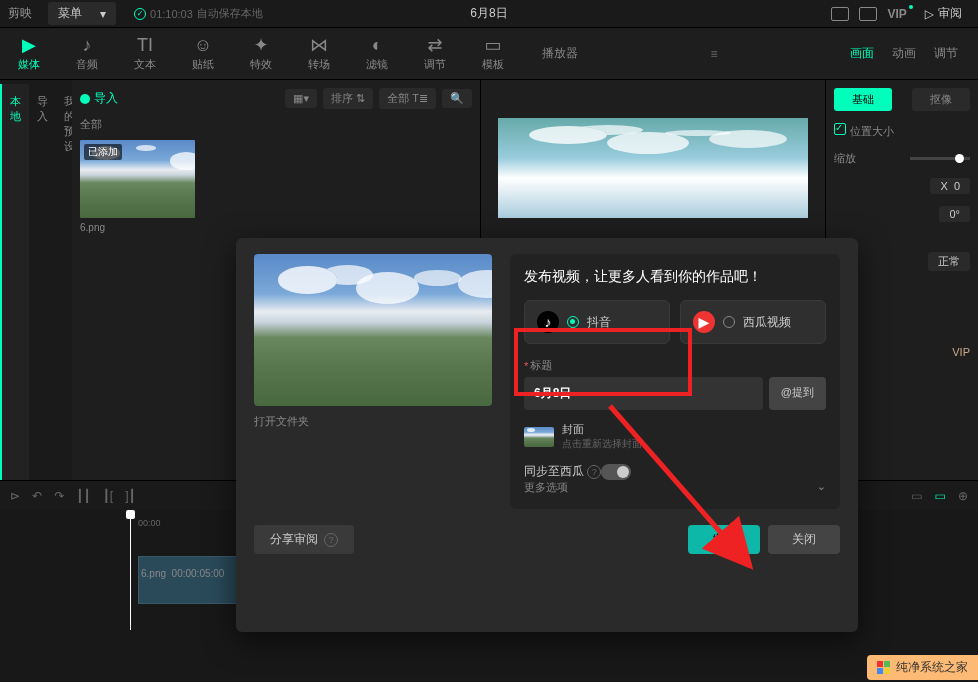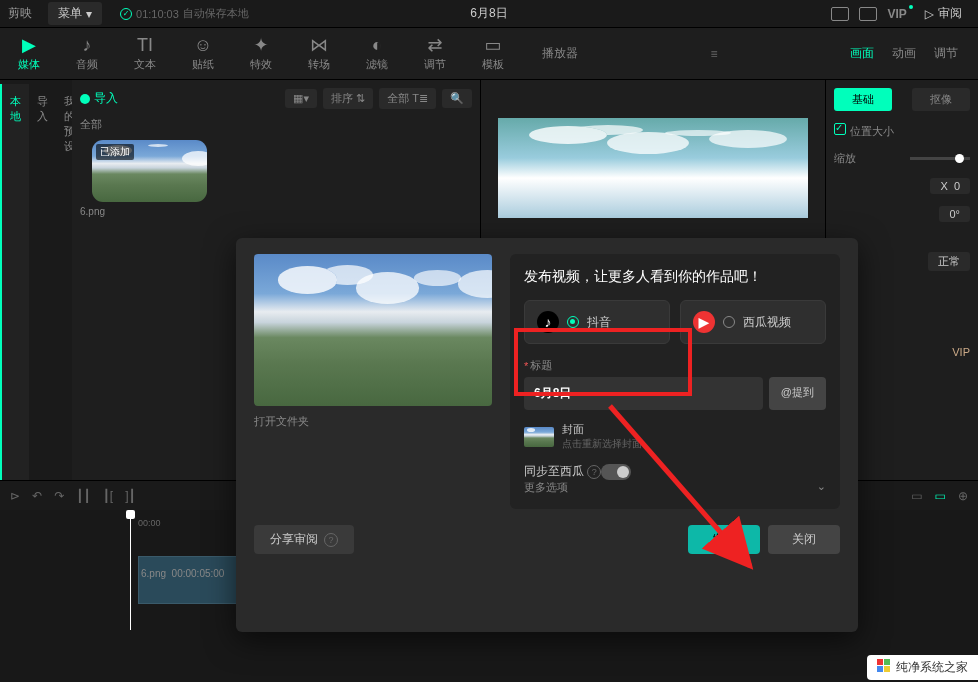--- a/index.html
+++ b/index.html
@@ -1,20 +1,20 @@
 <!DOCTYPE html>
 <html><head>
 <meta charset="utf-8">
 <style>
 * { margin: 0; padding: 0; box-sizing: border-box; font-family: "Microsoft YaHei", sans-serif; }
 body { background: #181818; width: 978px; height: 682px; overflow: hidden; position: relative; color: #ccc; font-size: 12px; }
 
 .topbar { height: 28px; background: #1a1a1a; display: flex; align-items: center; padding: 0 8px; gap: 10px; border-bottom: 1px solid #000; }
 .brand { color: #999; font-size: 12px; width: 30px; }
-.menu-btn { background: #2a2a2a; color: #ccc; padding: 3px 10px; border-radius: 3px; font-size: 12px; display: flex; align-items: center; gap: 4px; }
+.menu-btn { background: #2a2a2a; color: #ccc; padding: 3px 10px; border-radius: 3px; font-size: 12px; display: flex; align-items: center; gap: 18px; }
 .autosave { display: flex; align-items: center; gap: 4px; color: #666; font-size: 11px; margin-left: 8px; }
 .check-icon { width: 12px; height: 12px; border-radius: 50%; border: 1.5px solid #0fb; display: inline-flex; align-items: center; justify-content: center; color: #0fb; font-size: 8px; }
 .title-center { position: absolute; left: 50%; transform: translateX(-50%); color: #ccc; font-size: 12px; }
 .topbar-right { margin-left: auto; display: flex; gap: 10px; align-items: center; }
 .vip-badge { color: #888; font-weight: bold; font-size: 12px; position: relative; }
 .vip-badge::after { content: ''; position: absolute; top: -2px; right: -6px; width: 4px; height: 4px; background: #0fb; border-radius: 50%; }
 .review-btn { display: flex; align-items: center; gap: 4px; color: #ccc; font-size: 12px; padding: 2px 8px; }
 
 .toolbar { height: 52px; background: #1e1e1e; display: flex; align-items: center; border-bottom: 1px solid #000; }
 .tool-item { display: flex; flex-direction: column; align-items: center; gap: 2px; padding: 0 18px; color: #888; font-size: 11px; cursor: pointer; }
@@ -32,21 +32,21 @@
 .left-nav-item { padding: 10px 8px; color: #888; font-size: 11px; cursor: pointer; }
 .left-nav-item.active { color: #0fb; border-left: 2px solid #0fb; background: #222; }
 
 .media-panel { width: 408px; background: #1e1e1e; padding: 8px; }
 .media-bar { display: flex; align-items: center; gap: 8px; margin-bottom: 8px; }
 .import-btn { display: flex; align-items: center; gap: 4px; color: #0fb; font-size: 12px; }
 .import-btn::before { content: ''; width: 10px; height: 10px; border-radius: 50%; background: #0fb; }
 .media-bar-right { margin-left: auto; display: flex; gap: 6px; align-items: center; }
 .media-btn { background: #2a2a2a; padding: 3px 8px; border-radius: 3px; color: #888; font-size: 11px; }
 .all-label { color: #888; font-size: 11px; margin-bottom: 8px; }
-.thumb { width: 115px; height: 62px; position: relative; border-radius: 11px; overflow: hidden; margin-bottom: 4px; margin-left: 12px; }
+.thumb { width: 115px; height: 78px; position: relative; border-radius: 1px; overflow: hidden; margin-bottom: 4px; }
 .thumb-badge { position: absolute; top: 4px; left: 4px; background: rgba(0,0,0,.6); color: #fff; font-size: 10px; padding: 1px 4px; border-radius: 2px; }
 .thumb-name { color: #888; font-size: 10px; }
 
 .player-panel { flex: 1; background: #1e1e1e; padding: 8px; border-left: 1px solid #000; border-right: 1px solid #000; }
 .player-view { width: 310px; height: 100px; margin: 30px auto 0; overflow: hidden; }
 
 .props-panel { width: 152px; background: #1e1e1e; padding: 8px; font-size: 11px; color: #888; }
 .props-tabs { display: flex; gap: 20px; margin-bottom: 10px; }
 .props-tabs span { padding: 4px 18px; background: #2a2a2a; border-radius: 3px; }
 .props-tabs span.active { background: #0fb; color: #000; }
@@ -102,21 +102,21 @@
 .share-review { background: #3a3a3a; padding: 6px 16px; border-radius: 4px; color: #ccc; font-size: 12px; display: flex; align-items: center; gap: 6px; }
 .footer-actions { display: flex; gap: 8px; }
 .btn-primary { background: #0db8a8; color: #000; padding: 6px 24px; border-radius: 4px; font-size: 12px; }
 .btn-secondary { background: #444; color: #ccc; padding: 6px 24px; border-radius: 4px; font-size: 12px; }
 
 .sky-img { width: 100%; height: 100%; background: linear-gradient(to bottom, #5a8ac8 0%, #7aa8d8 26%, #e8ecf0 38%, #c8d4dc 45%, #6a8860 55%, #5a7850 72%, #486840 100%); position: relative; }
 .sky-img::before { content: ''; position: absolute; top: 8%; left: 10%; width: 25%; height: 18%; background: rgba(255,255,255,.8); border-radius: 50%; box-shadow: 40px -5px 0 -4px rgba(255,255,255,.7), 80px 8px 0 2px rgba(255,255,255,.75), 130px -2px 0 -6px rgba(255,255,255,.65), 180px 4px 0 0 rgba(255,255,255,.7); }
 
 .red-arrow { position: absolute; left: 600px; top: 396px; z-index: 201; pointer-events: none; }
 
-.watermark { position: absolute; right: 0; bottom: 2px; background: #ffffff; padding: 4px 10px; border-radius: 4px 0 0 4px; display: flex; gap: 6px; font-size: 12px; color: #333; z-index: 300; }
+.watermark { position: absolute; right: 0; bottom: 2px; background: #fdba74; padding: 4px 10px; border-radius: 4px 0 0 4px; display: flex; align-items: center; gap: 6px; font-size: 12px; color: #333; z-index: 300; }
 .wm-icon { display: inline-grid; grid-template-columns: 6px 6px; grid-template-rows: 6px 6px; gap: 1px; }
 .wm-icon span:nth-child(1){background:#e33}.wm-icon span:nth-child(2){background:#5b5}.wm-icon span:nth-child(3){background:#48e}.wm-icon span:nth-child(4){background:#ec3}
 
 .boxed-icon { width: 18px; height: 14px; border: 1.5px solid #888; border-radius: 2px; display:inline-block; }
 .help-icon { width: 14px; height: 14px; border: 1px solid #666; border-radius: 50%; display: inline-flex; align-items: center; justify-content: center; font-size: 9px; color: #666; }
 </style>
 </head>
 <body>
 
 <div class="topbar">

